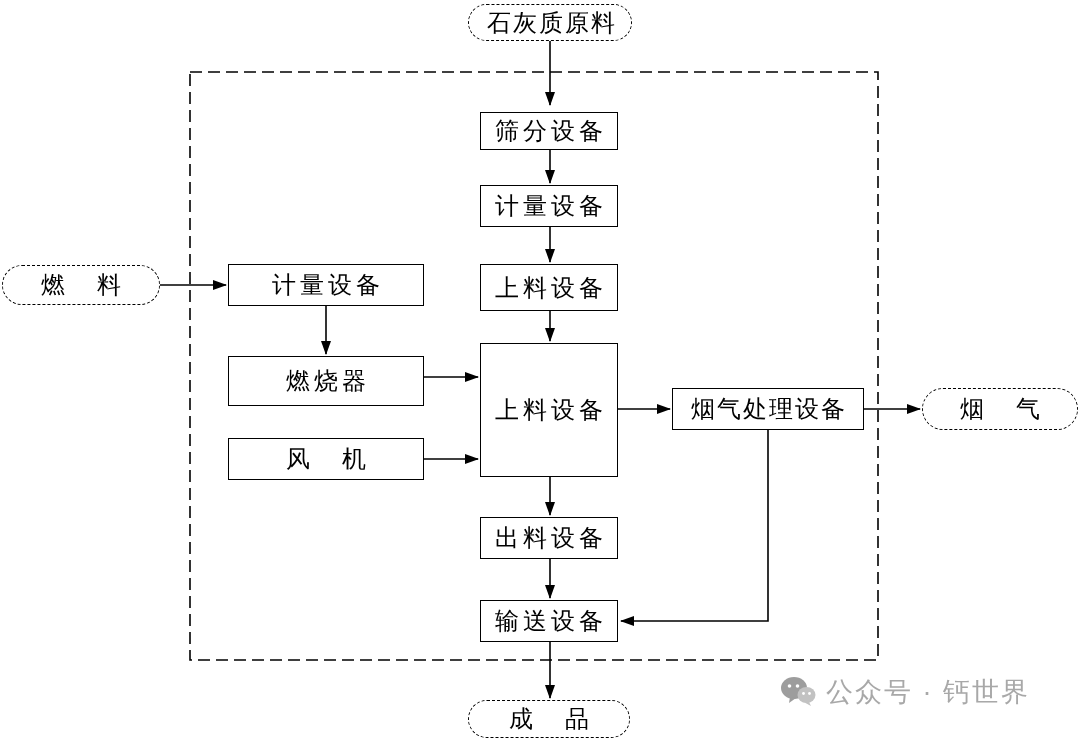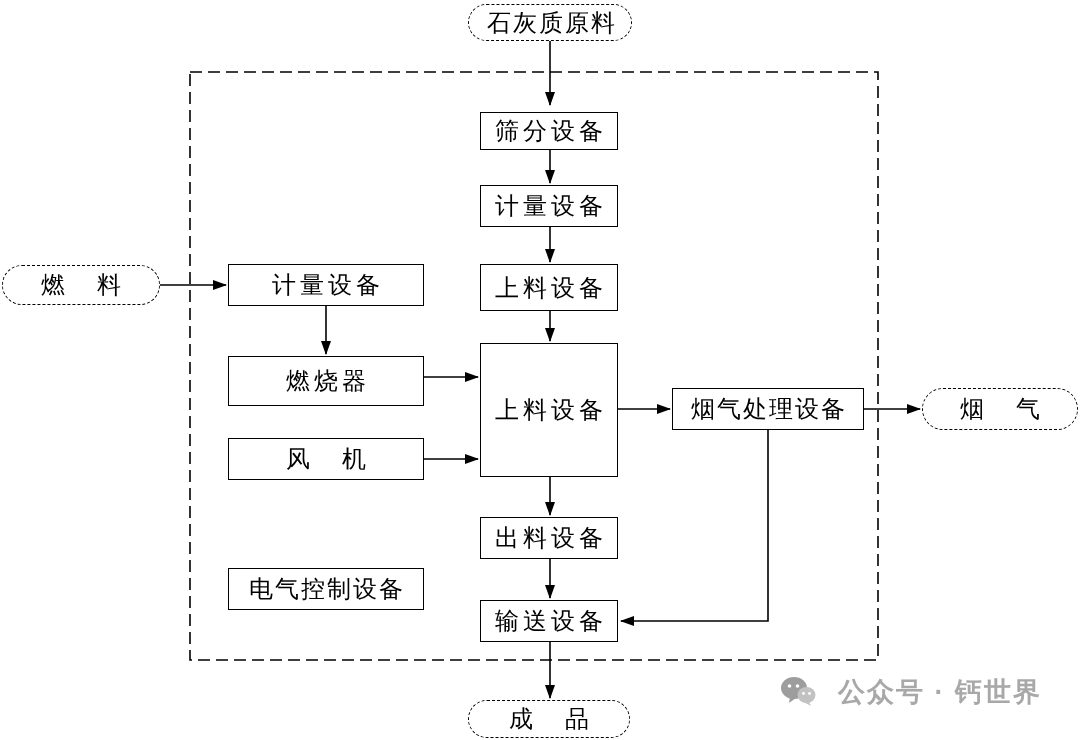--- a/index.html
+++ b/index.html
@@ -24,25 +24,25 @@
   }
   .node span{margin-right:-4px;}
   .node.wide-label{letter-spacing:2px;}
   .node.wide-label span{margin-right:-2px;}
   .stadium{
     border-style:dashed;
     border-radius:999px;
   }
   .watermark{
     position:absolute;
-    display:flex;align-items:center;gap:22px;
+    display:flex;align-items:center;gap:10px;
     z-index:4;
     color:#a8a8a8;
     font-family:"Liberation Sans","DejaVu Sans",sans-serif;
-    font-size:27px;font-weight:700;letter-spacing:2px;
+    font-size:27px;font-weight:400;letter-spacing:2px;
   }
 </style>
 </head>
 <body>
 
 <div class="canvas">
 
   <svg class="wires" width="1080" height="740" viewBox="0 0 1080 740">
     <defs>
       <marker id="arrow" markerUnits="userSpaceOnUse" markerWidth="14" markerHeight="10" refX="13" refY="5" orient="auto">
@@ -115,23 +115,20 @@
   </div>
 
   <div class="node" style="left:228px;top:356px;width:196px;height:50px;">
     <span>燃烧器</span>
   </div>
 
   <div class="node" style="left:228px;top:438px;width:196px;height:42px;font-family:Liberation Mono, monospace;">
     <span>风　机</span>
   </div>
 
-  <div class="node wide-label" style="left:228px;top:568px;width:196px;height:42px;">
-    <span>电气控制设备</span>
-  </div>
 
   <div class="node wide-label" style="left:672px;top:388px;width:192px;height:42px;">
     <span>烟气处理设备</span>
   </div>
 
   <div class="watermark" style="left:780px;top:674px;">
     <svg width="36" height="32" viewBox="0 0 36 32">
       <ellipse cx="14" cy="12" rx="13" ry="11" fill="#9d9d9d"></ellipse>
       <path d="M10 21 L9 27 L16 22 Z" fill="#9d9d9d"></path>
       <circle cx="9.5" cy="10" r="1.8" fill="#ffffff"></circle>

